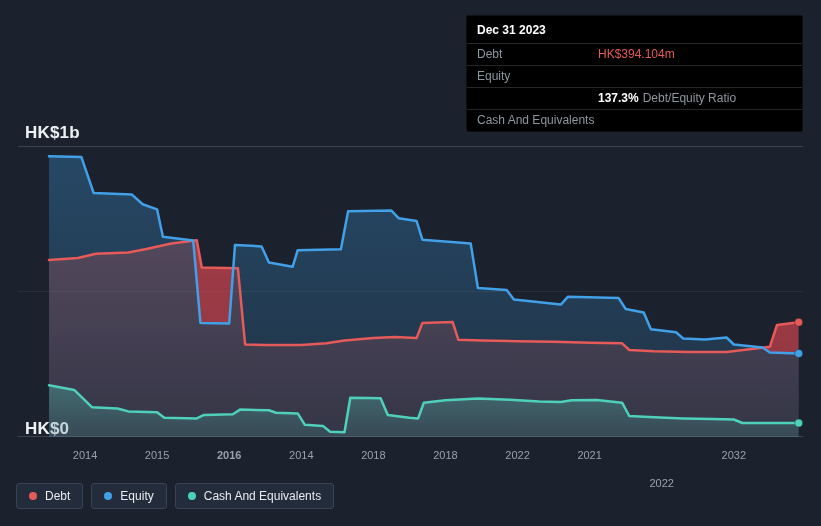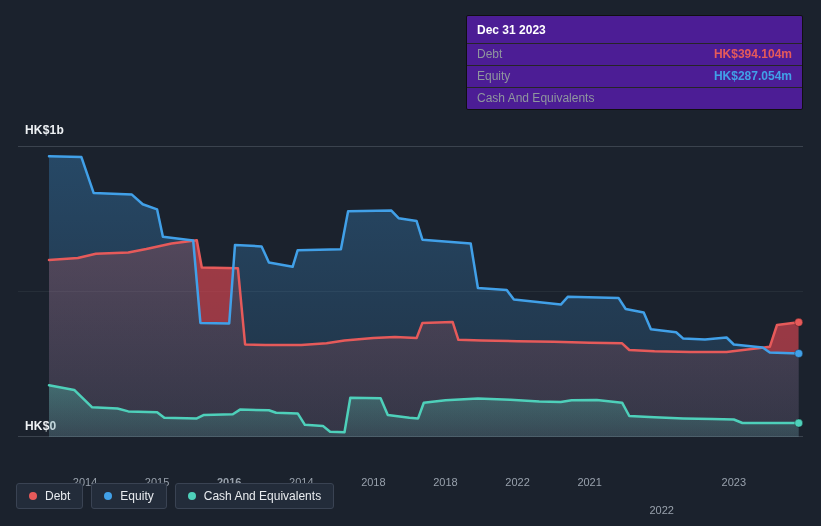--- a/index.html
+++ b/index.html
@@ -1,38 +1,38 @@
 <!DOCTYPE html>
 <html><head>
 <meta charset="utf-8">
 <style>
   html,body{margin:0;padding:0;background:#1b222d;}
   .screen{
     position:relative;width:821px;height:526px;background:#1b222d;overflow:hidden;
     font-family:"Liberation Sans",sans-serif;
   }
   
-  .y-label{position:absolute;left:25px;font-size:12px;font-weight:700;color:#eef1f4;letter-spacing:.2px;}
+  .y-label{position:absolute;left:25px;font-size:17px;font-weight:700;color:#eef1f4;letter-spacing:.2px;}
   .y-top{top:123px;}
   .y-bottom{top:419px;}
   
   .chart{position:absolute;left:18px;top:146px;overflow:visible;}
   
-  .x-axis{position:absolute;left:0;top:476px;width:100%;height:16px;}
+  .x-axis{position:absolute;left:0;top:449px;width:100%;height:16px;}
   .x-label{position:absolute;top:0;transform:translateX(-50%);font-size:11px;color:#98a1ac;}
   
   .tooltip{
-    position:absolute;top:15px;right:18px;width:337px;background:#4c1d95;
+    position:absolute;top:15px;right:18px;width:337px;background:#000000;
     border:1px solid #101010;border-radius:2px;box-sizing:border-box;
   }
   .tt-header{padding:7px 10px 6px;font-size:12px;font-weight:700;color:#ffffff;}
   .tt-row{display:grid;grid-template-columns:121px 1fr;align-items:baseline;
     padding:3px 10px 4px;border-top:1px solid #262626;font-size:12px;}
   .tt-label{color:#8f969e;}
-  .tt-value{font-weight:700;text-align:right;}
+  .tt-value{font-weight:400;}
   .ratio-num{color:#ffffff;font-weight:700;}
   .ratio-label{color:#8f969e;font-weight:400;margin-left:4px;}
   
   .legend{position:absolute;left:16px;top:483px;display:flex;gap:8px;}
   .pill{
     display:flex;align-items:center;gap:8px;height:26px;padding:0 12px;
     background:#232c3a;border:1px solid #3a4353;border-radius:3px;
     font-size:12px;color:#e8ebef;cursor:pointer;box-sizing:border-box;
   }
   .dot{width:8px;height:8px;border-radius:50%;flex:0 0 auto;}
@@ -81,36 +81,41 @@
   <div class="x-axis">
       <span class="x-label" style="left: 85.0386px;">2014</span>
       <span class="x-label" style="left: 157.123px; text-align: center;">2015</span>
       <span class="x-label" style="left: 229.208px; font-weight: bold;">2016</span>
       <span class="x-label" style="left: 301.292px;">2014</span>
       <span class="x-label" style="left: 373.376px;">2018</span>
       <span class="x-label" style="left: 445.461px;">2018</span>
       <span class="x-label" style="left: 517.545px;">2022</span>
       <span class="x-label" style="left: 589.63px;">2021</span>
       <span class="x-label" style="left: 661.714px; margin-top: 28px;">2022</span>
-      <span class="x-label" style="left: 733.799px;">2023</span>
+      <span class="x-label" style="left: 733.799px;">2032</span>
     </div>
 
   <div class="tooltip">
     <div class="tt-header">Dec 31 2023</div>
 
     <div class="tt-row">
       <span class="tt-label">Debt</span>
       <span class="tt-value" style="color: rgb(230, 90, 90);">HK$394.104m</span>
     </div>
 
     <div class="tt-row">
       <span class="tt-label">Equity</span>
-      <span class="tt-value" style="color: rgb(65, 160, 232);">HK$287.054m</span>
     </div>
 
+    <div class="tt-row">
+      <span class="tt-label"></span>
+      <span>
+        <span class="ratio-num">137.3%</span><span class="ratio-label">Debt/Equity Ratio</span>
+      </span>
+    </div>
 
     <div class="tt-row">
       <span class="tt-label">Cash And Equivalents</span>
     </div>
   </div>
 
   <div class="legend">
     <div class="pill">
       <span class="dot" style="background-color: rgb(230, 90, 90);"></span>
       <span>Debt</span>

